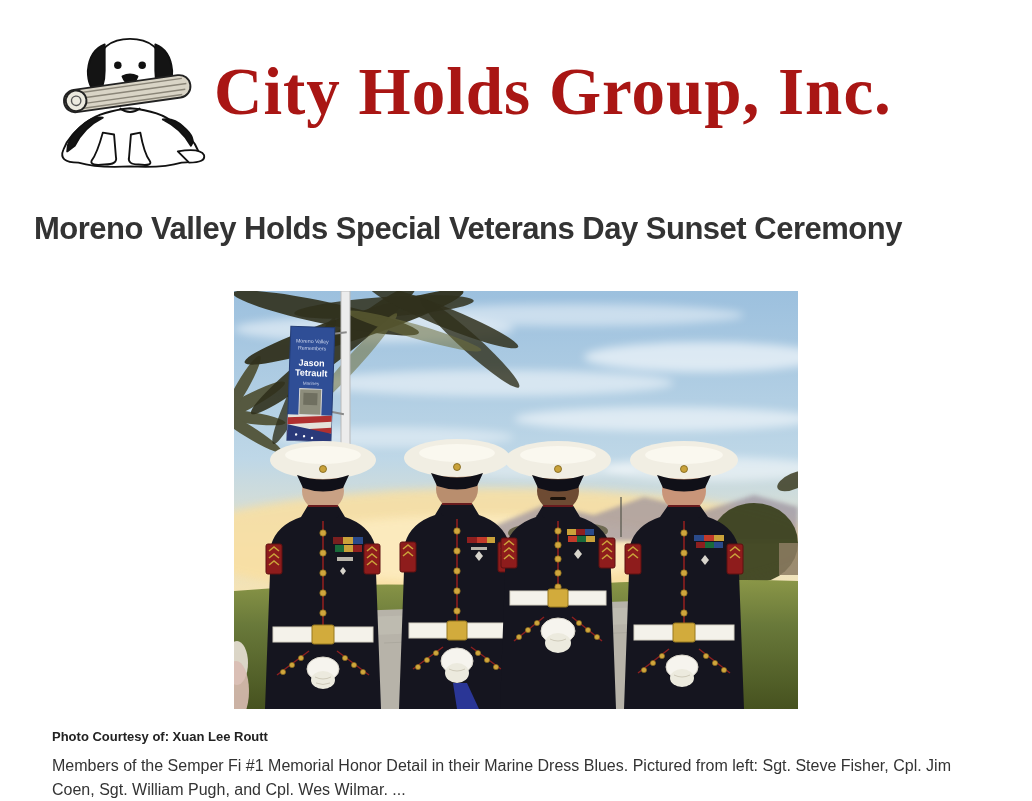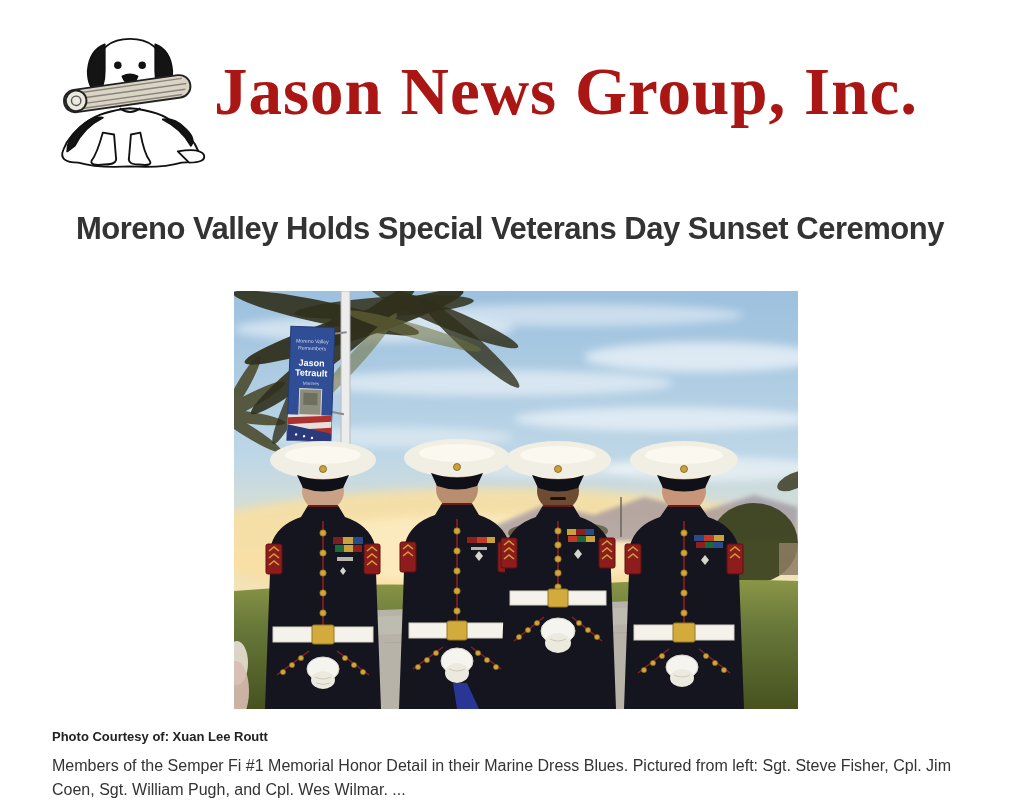--- a/index.html
+++ b/index.html
@@ -23,21 +23,21 @@
     color: #a91614;
     letter-spacing: 1px;
     white-space: nowrap;
     margin-left: 4px;
     line-height: 1;
     transform: translateY(-6px);
   }
 
   
   .article-title {
-    margin: 40px 52px 0 76px;
+    margin: 40px 52px 0 34px;
     font-size: 31px;
     font-weight: bold;
     letter-spacing: -0.5px;
     color: #333;
     line-height: 1.1;
   }
 
   
   .article-figure { margin: 45px 52px 0 52px; }
   .photo-wrap { display: flex; justify-content: center; }
@@ -95,21 +95,21 @@
             <line x1="34" y1="74" x2="146" y2="74" stroke="#8a8578" stroke-width="1.5"></line>
             <line x1="34" y1="80" x2="144" y2="80" stroke="#8a8578" stroke-width="1.5"></line>
             <line x1="34" y1="85" x2="140" y2="85" stroke="#8a8578" stroke-width="1.5"></line>
             <circle cx="27" cy="76" r="11" fill="#eceadf" stroke="#222" stroke-width="2"></circle>
             <circle cx="27" cy="76" r="5" fill="none" stroke="#555" stroke-width="1.5"></circle>
           </g>
 
           <path d="M 74 92 Q 85 100 96 92" fill="none" stroke="#111" stroke-width="2"></path>
         </svg>
       </span>
-      <span class="brand-text">Jason News Group, Inc.</span>
+      <span class="brand-text">City Holds Group, Inc.</span>
     </a>
   </header>
 
   <h1 class="article-title">Moreno Valley Holds Special Veterans Day Sunset Ceremony</h1>
 
   <figure class="article-figure" style="margin-left:52px; margin-right:52px;">
     <div class="photo-wrap">
 
       <svg class="photo-frame" viewBox="0 0 564 418">
         <defs>

